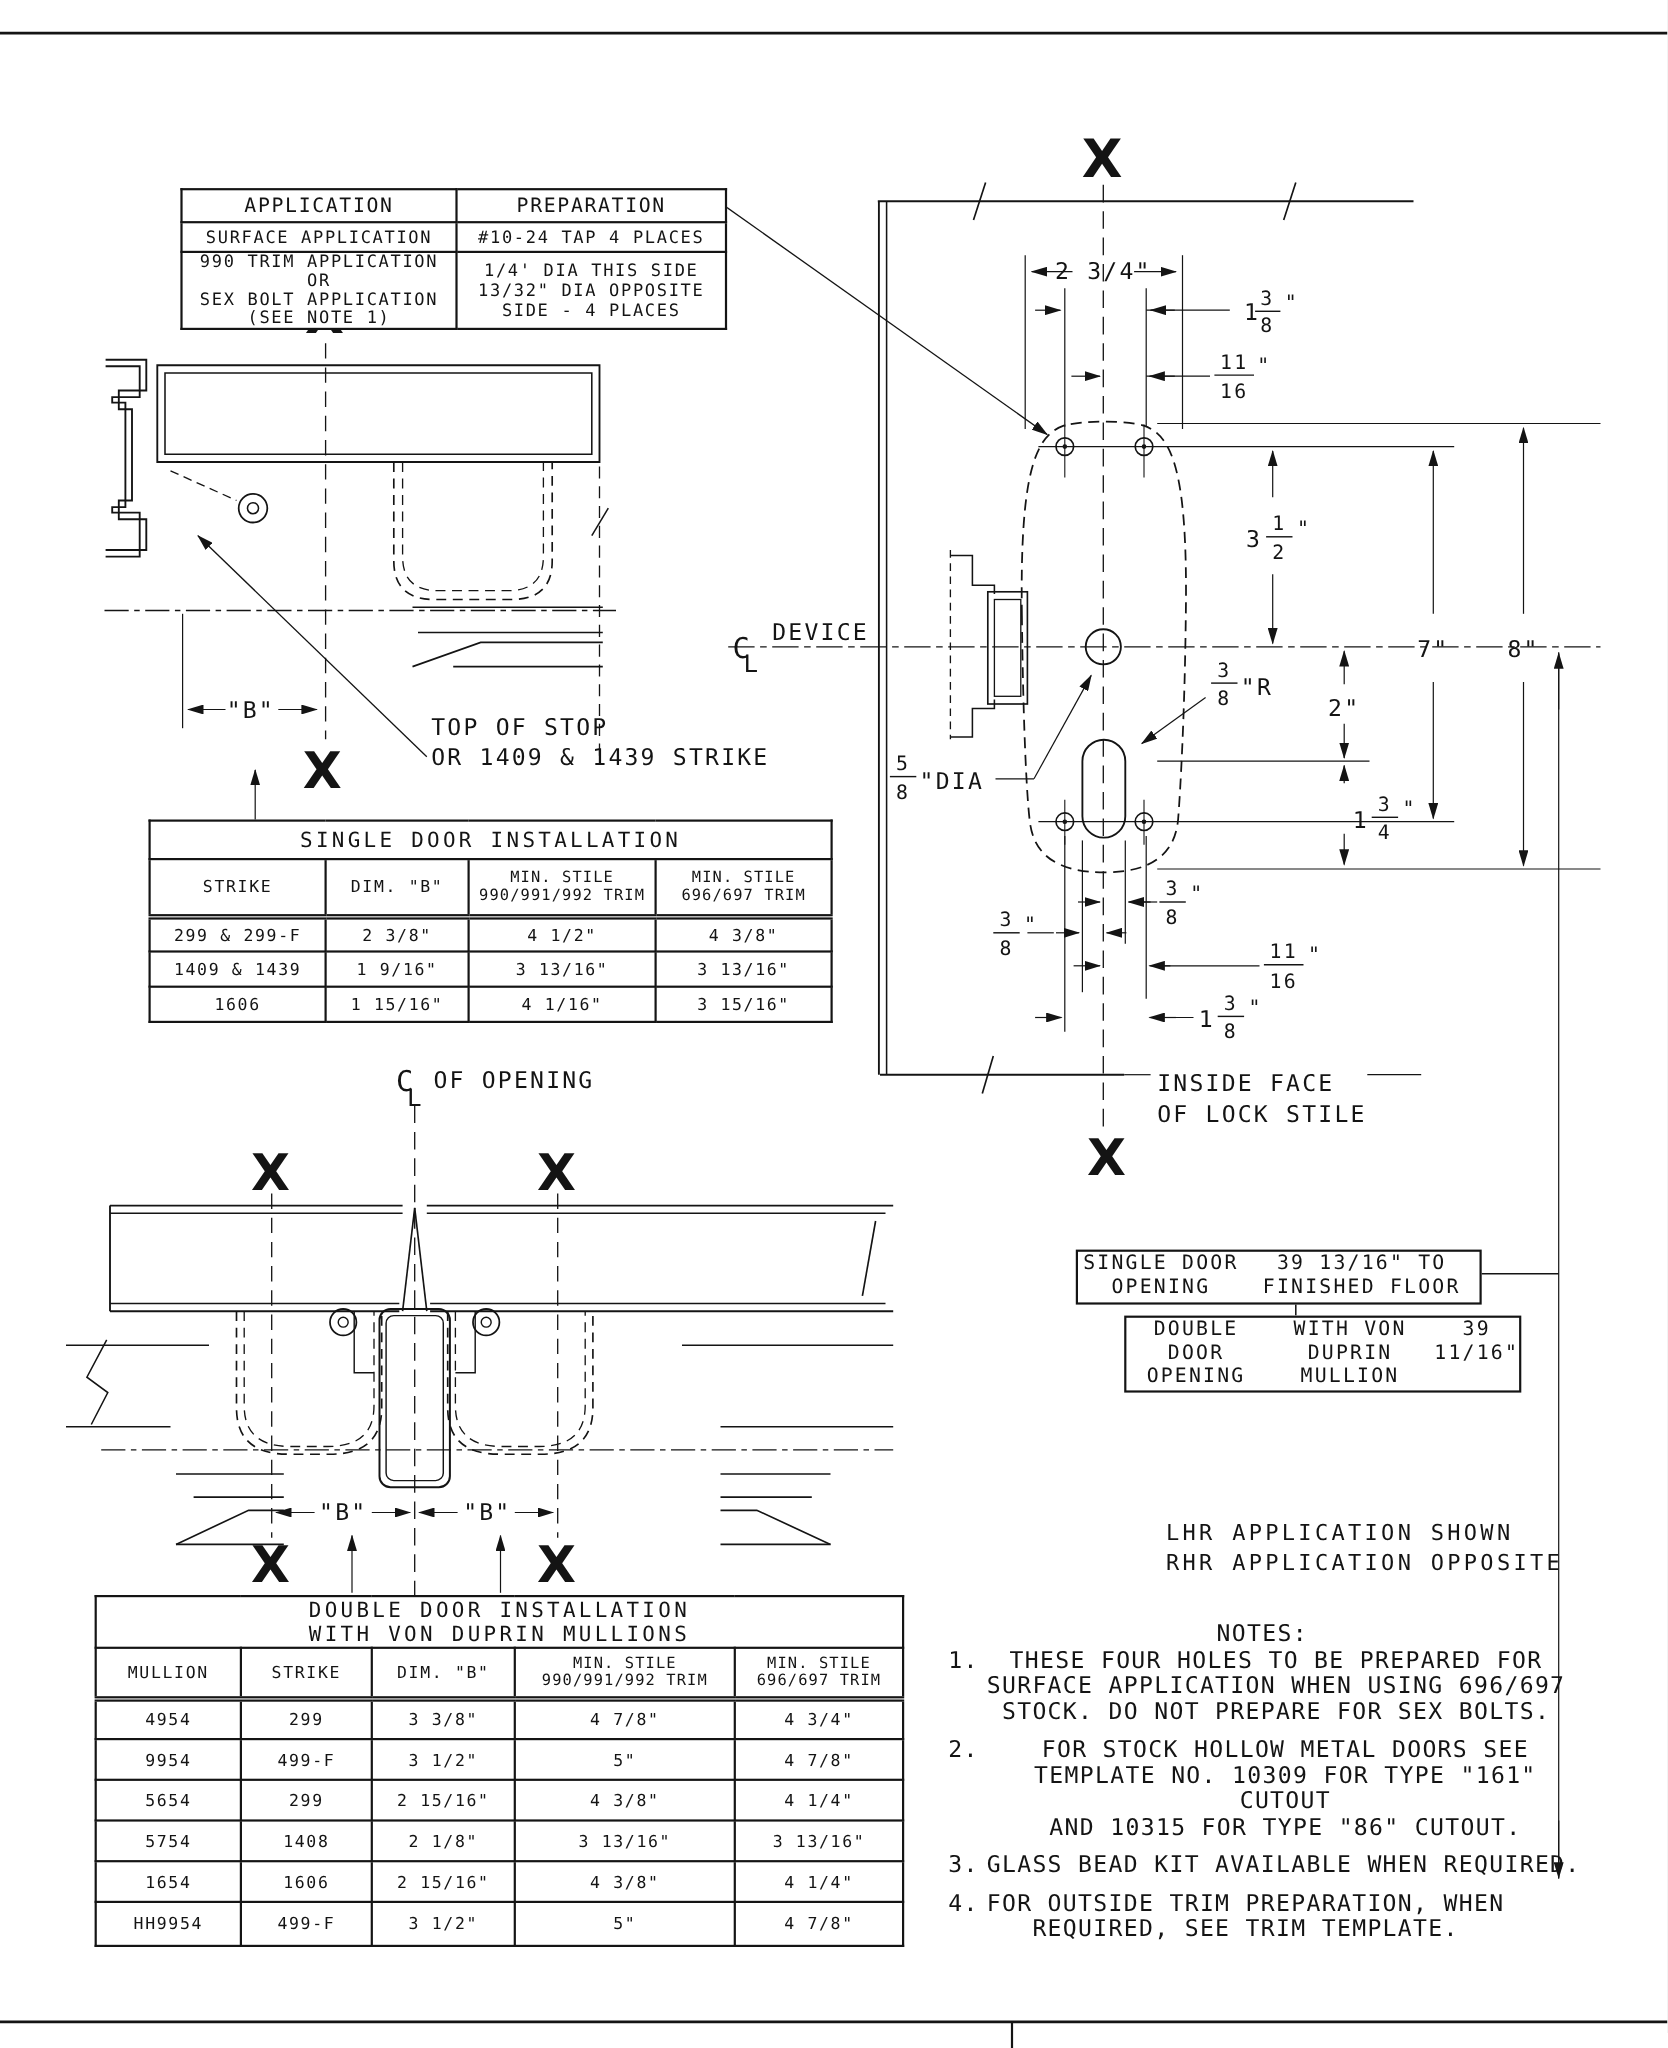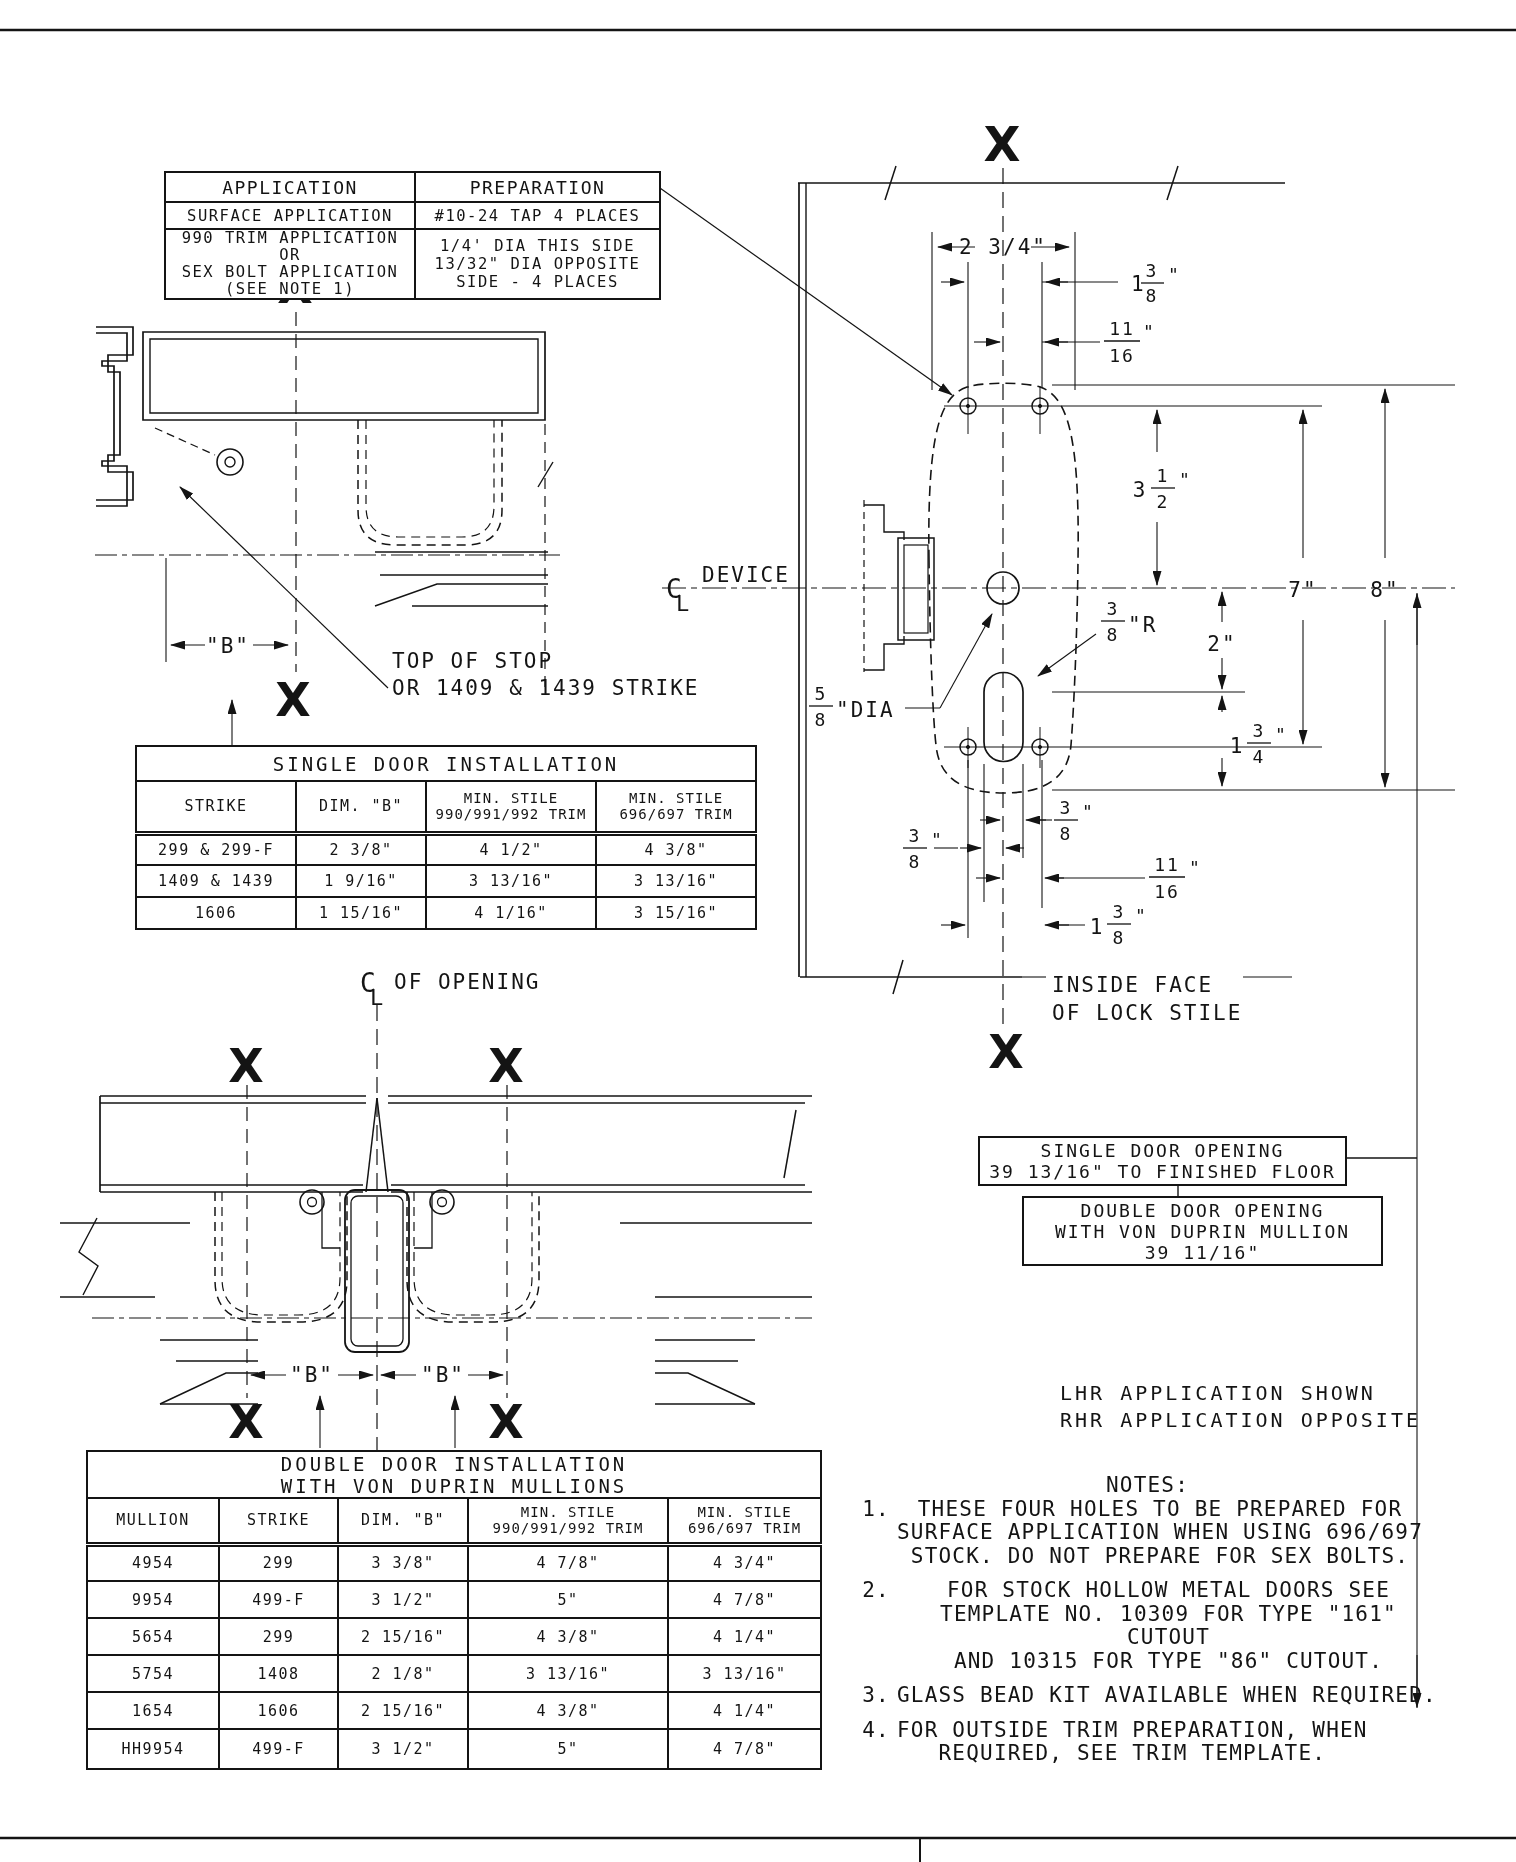--- a/index.html
+++ b/index.html
@@ -10,21 +10,21 @@
   
   table.tbl{position:absolute;border-collapse:collapse;table-layout:fixed;background:#fff;}
   table.tbl td,table.tbl th{border:2px solid #141414;text-align:center;vertical-align:middle;
       font-weight:normal;font-family:"DejaVu Sans Mono",monospace;letter-spacing:1.5px;
       font-size:15px;color:#141414;padding:0 2px;}
   table.tbl .hdr2{font-size:14px;line-height:16px;letter-spacing:1px;}
   table.tbl tr.dblbot th{border-bottom:5px double #141414;}
   .alt-font td{font-family:"Liberation Sans",sans-serif;font-size:21px;letter-spacing:0.5px;}
   
   .obox{position:absolute;border:2px solid #141414;background:#fff;text-align:center;
-        font-size:18px;letter-spacing:2px;line-height:21px;display:flex;flex-direction:column;justify-content:center;}
+        font-size:18px;letter-spacing:2px;line-height:21px;display:flex;flex-direction:row;justify-content:center;}
   .notes{position:absolute;font-size:21px;letter-spacing:1.2px;line-height:23.5px;text-align:center;}
   .note-item{display:flex;margin-bottom:11px;}
   .note-num{width:42px;flex:0 0 42px;}
   .hand{position:absolute;font-size:20px;letter-spacing:3px;line-height:27px;white-space:nowrap;}
 </style>
 </head>
 <body>
 
 <div class="page">
 

